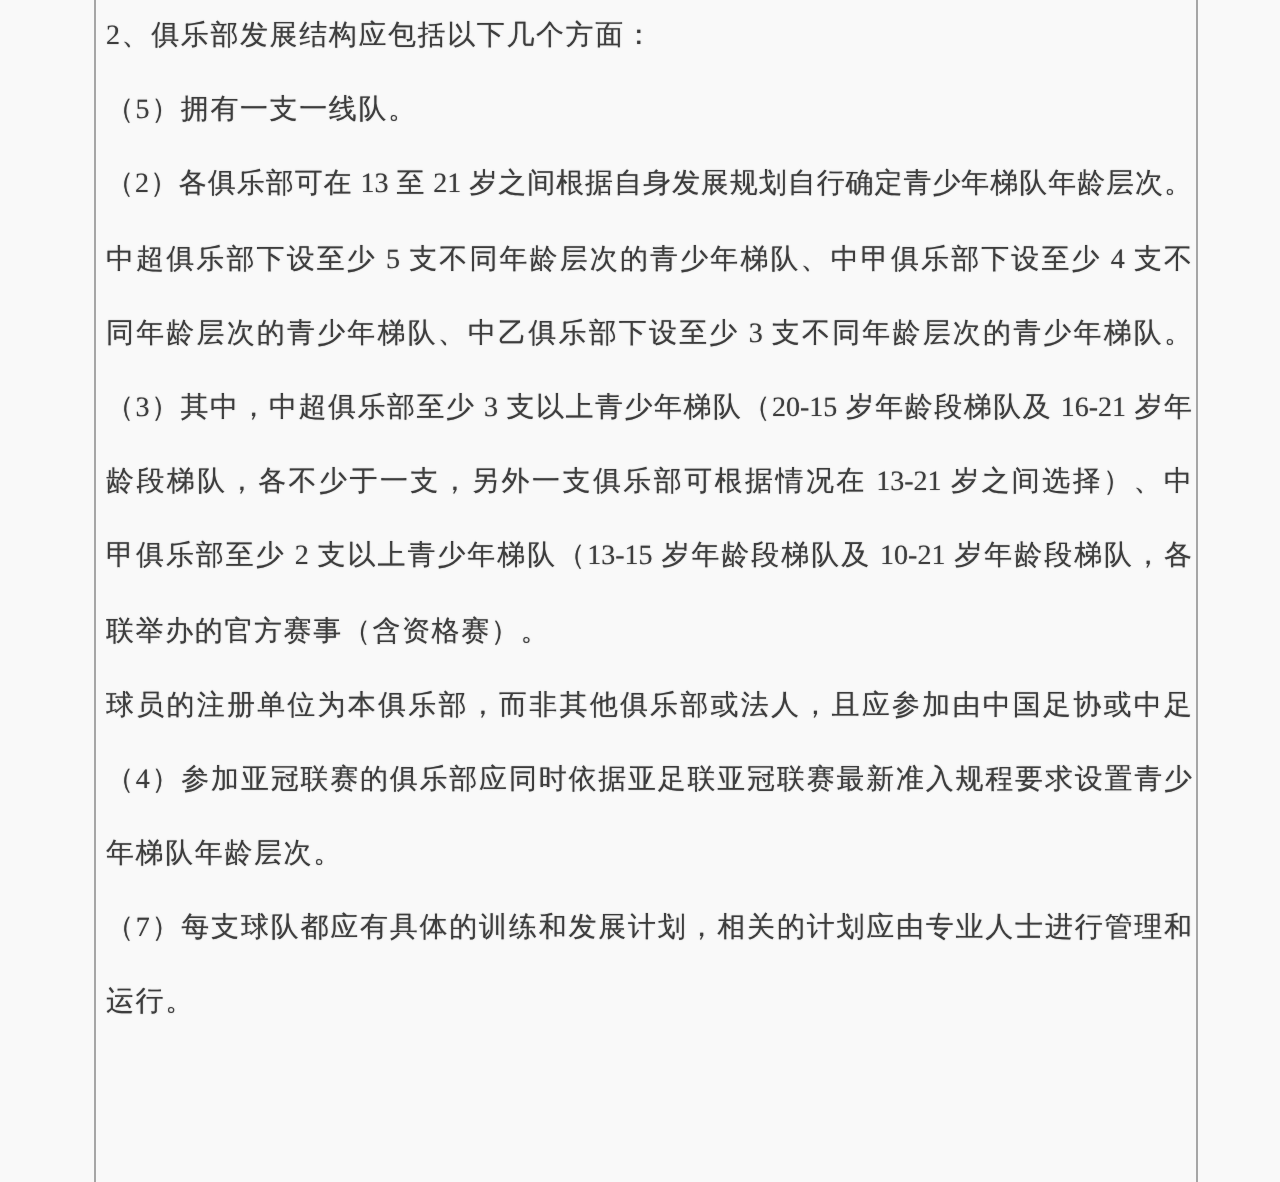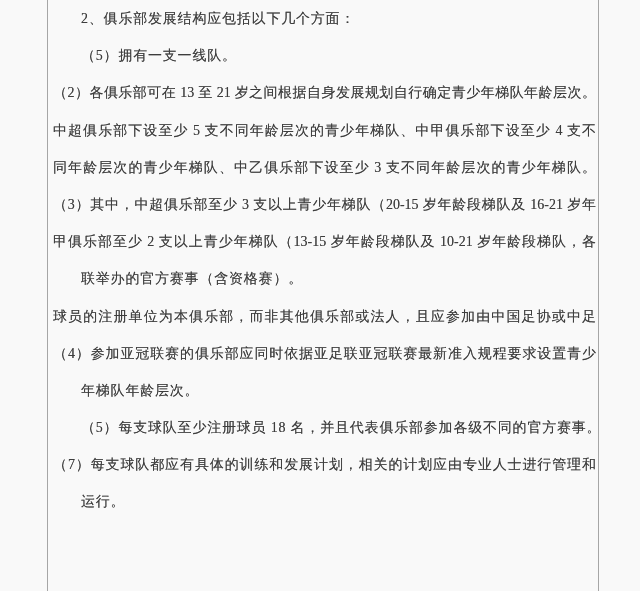--- a/index.html
+++ b/index.html
@@ -36,21 +36,20 @@
     line-height:37.2px;
     font-size:14px;
     color:var(--ink);
     text-shadow:0 0 0.6px rgba(70,70,70,0.65);
     overflow:hidden;
   }
   .line.short{
     white-space:nowrap;
     text-align:left;
     letter-spacing:0.8px;
-    margin-left:28px;
   }
   .line.justified{
     white-space:normal;
     text-align:justify;
     text-align-last:justify;
   }
 </style>
 </head>
 <body>
 
@@ -58,22 +57,22 @@
   <div class="vline left"></div>
   <div class="vline right"></div>
 
   <div class="text-block">
     <div class="line short">2、俱乐部发展结构应包括以下几个方面：</div>
     <div class="line short">（5）拥有一支一线队。</div>
     <div class="line justified">（2）各俱乐部可在 13 至 21 岁之间根据自身发展规划自行确定青少年梯队年龄层次。</div>
     <div class="line justified">中超俱乐部下设至少 5 支不同年龄层次的青少年梯队、中甲俱乐部下设至少 4 支不</div>
     <div class="line justified">同年龄层次的青少年梯队、中乙俱乐部下设至少 3 支不同年龄层次的青少年梯队。</div>
     <div class="line justified">（3）其中，中超俱乐部至少 3 支以上青少年梯队（20-15 岁年龄段梯队及 16-21 岁年</div>
+    <div class="line justified">龄段梯队，各不少于一支，另外一支俱乐部可根据情况在 13-21 岁之间选择）、中</div>
     <div class="line justified">甲俱乐部至少 2 支以上青少年梯队（13-15 岁年龄段梯队及 10-21 岁年龄段梯队，各</div>
     <div class="line short">联举办的官方赛事（含资格赛）。</div>
     <div class="line justified">球员的注册单位为本俱乐部，而非其他俱乐部或法人，且应参加由中国足协或中足</div>
     <div class="line justified">（4）参加亚冠联赛的俱乐部应同时依据亚足联亚冠联赛最新准入规程要求设置青少</div>
     <div class="line short">年梯队年龄层次。</div>
-    <div class="line short">（5）每支球队至少注册球员 18 名，并且代表俱乐部参加各级不同的官方赛事。</div>
     <div class="line justified">（7）每支球队都应有具体的训练和发展计划，相关的计划应由专业人士进行管理和</div>
     <div class="line short">运行。</div>
   </div>
 </div>
 
 </body></html>

